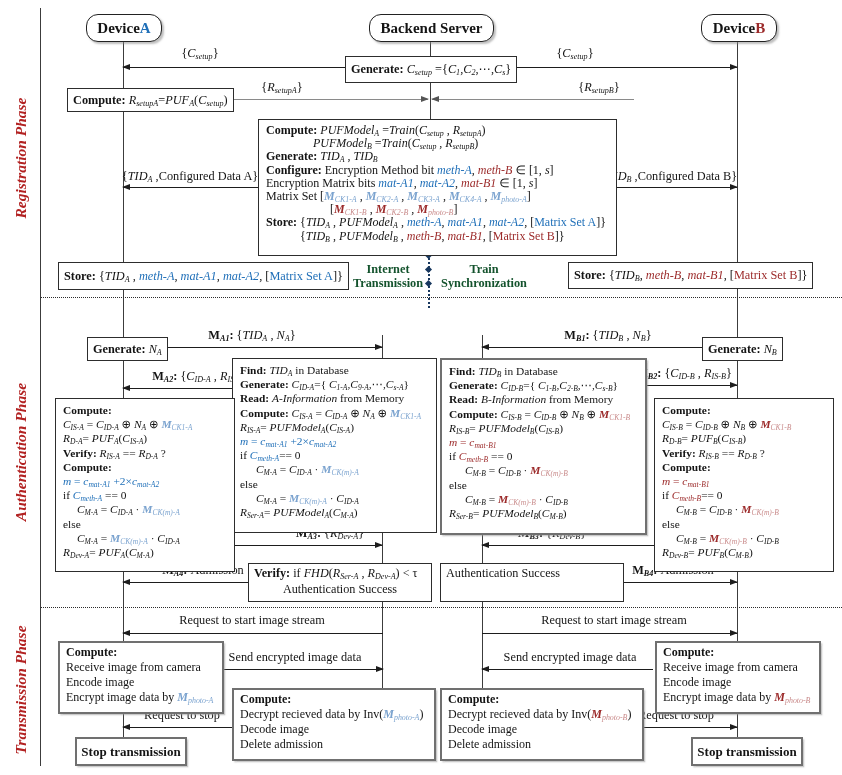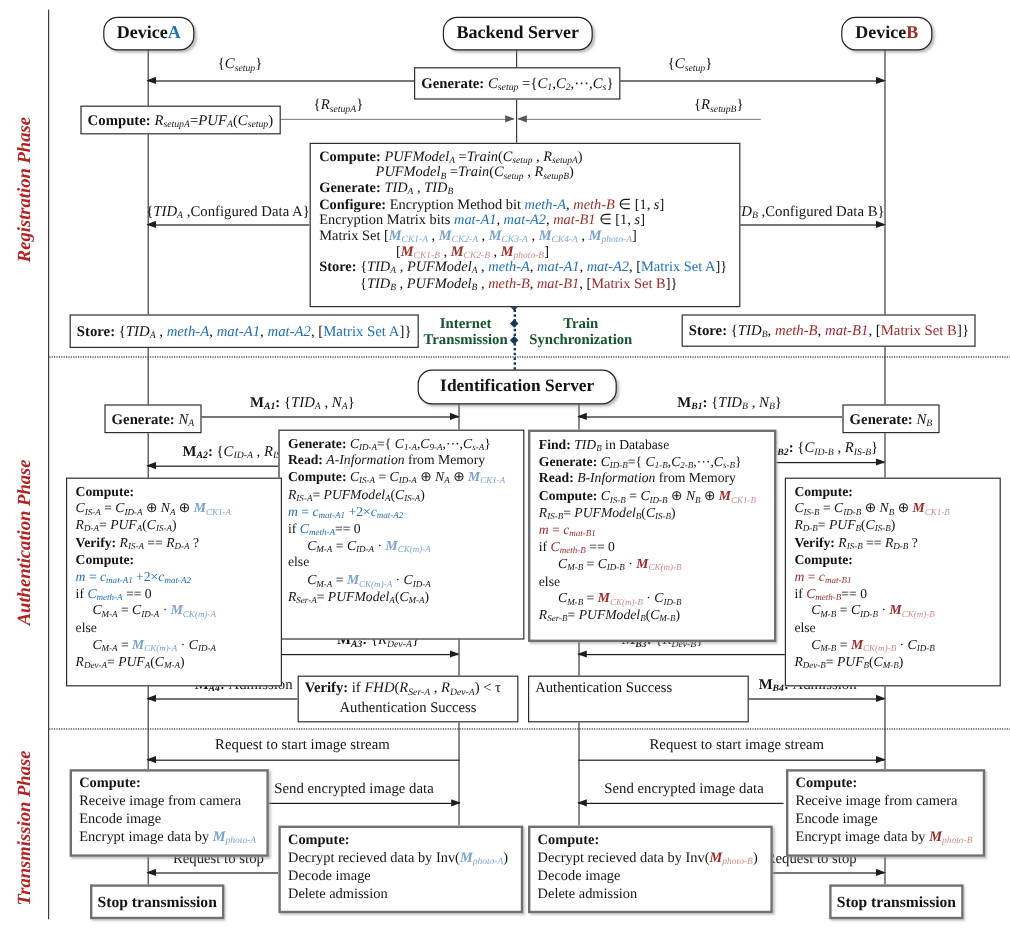--- a/index.html
+++ b/index.html
@@ -123,21 +123,21 @@
     </div>
   <div class="lab" style="left:608px;top:328px;">
       <div class="rl"><span class="sg-b">M</span><sub class="sg-b">B1</sub><span class="sg-b">: </span><span>{</span><span class="sg-i">TID</span><sub>B</sub><span> , </span><span class="sg-i">N</span><sub>B</sub><span>}</span></div>
     </div>
   <div class="lab" style="left:200px;top:369px;">
       <div class="rl"><span class="sg-b">M</span><sub class="sg-b">A2</sub><span class="sg-b">: </span><span>{</span><span class="sg-i">C</span><sub>ID-A</sub><span> , </span><span class="sg-i">R</span><sub>IS-A</sub><span>}</span></div>
     </div>
   <div class="lab" style="left:684px;top:366px;">
       <div class="rl"><span class="sg-b">M</span><sub class="sg-b">B2</sub><span class="sg-b">: </span><span>{</span><span class="sg-i">C</span><sub>ID-B</sub><span> , </span><span class="sg-i">R</span><sub>IS-B</sub><span>}</span></div>
     </div>
-  <div class="lab" style="left:315px;top:526px;">
+  <div class="lab" style="left:330px;top:526px;">
       <div class="rl"><span class="sg-b">M</span><sub class="sg-b">A3</sub><span class="sg-b">: </span><span>{</span><span class="sg-i">R</span><sub>Dev-A</sub><span>}</span></div>
     </div>
   <div class="lab" style="left:552px;top:526px;">
       <div class="rl"><span class="sg-b">M</span><sub class="sg-b">B3</sub><span class="sg-b">: </span><span>{</span><span class="sg-i">R</span><sub>Dev-B</sub><span>}</span></div>
     </div>
   <div class="lab" style="left:203px;top:563px;">
       <div class="rl"><span class="sg-b">M</span><sub class="sg-b">A4</sub><span class="sg-b">: </span><span>Admission</span></div>
     </div>
   <div class="lab" style="left:673px;top:563px;">
       <div class="rl"><span class="sg-b">M</span><sub class="sg-b">B4</sub><span class="sg-b">: </span><span>Admission</span></div>
@@ -159,21 +159,20 @@
 
   <div class="node" style="left:86px;top:14px;width:74px;height:26px;">
     <span>Device </span>
       <span class="c-bl">A</span>
   </div>
   <div class="node" style="left:369px;top:14px;width:123px;height:26px;">Backend Server</div>
   <div class="node" style="left:701px;top:14px;width:74px;height:26px;">
     <span>Device </span>
       <span class="c-rd">B</span>
   </div>
-  <div class="node" style="left:348px;top:308px;width:164px;height:27px;font-size:14.5px;">Identification Server</div>
 
   <div class="sbox" style="left:345px;top:56px;height:23px;">
       <div class="rl"><span class="sg-b">Generate: </span><span class="sg-i">C</span><sub>setup</sub><span> ={</span><span class="sg-i">C</span><sub>1</sub><span>,</span><span class="sg-i">C</span><sub>2</sub><span>,⋯,</span><span class="sg-i">C</span><sub>s</sub><span>}</span></div>
     </div>
   <div class="sbox" style="left:67px;top:88px;height:20px;justify-content:center;">
       <div class="rl"><span class="sg-b">Compute: </span><span class="sg-i">R</span><sub>setupA</sub><span>=</span><span class="sg-i">PUF</span><sub>A</sub><span>(</span><span class="sg-i">C</span><sub>setup</sub><span>)</span></div>
     </div>
   <div class="bigbox central" style="left:258px;top:119px;width:343px;height:127px;">
       <div class="rl"><span class="sg-b">Compute: </span><span class="sg-i">PUFModel</span><sub>A</sub><span> =</span><span class="sg-i">Train</span><span>(</span><span class="sg-i">C</span><sub>setup</sub><span> , </span><span class="sg-i">R</span><sub>setupA</sub><span>)</span></div>
       <div class="rl" style="margin-left: 47px;"><span class="sg-i">PUFModel</span><sub>B</sub><span> =</span><span class="sg-i">Train</span><span>(</span><span class="sg-i">C</span><sub>setup</sub><span> , </span><span class="sg-i">R</span><sub>setupB</sub><span>)</span></div>
@@ -192,20 +191,21 @@
       <div class="rl"><span class="sg-b">Store: </span><span>{</span><span class="sg-i">TID</span><sub>B</sub><span>, </span><span class="sg-i c-rd">meth-B</span><span>, </span><span class="sg-i c-rd">mat-B1</span><span>, [</span><span class="c-rd">Matrix Set B</span><span>]}</span></div>
     </div>
 
   <div class="sbox" style="left:87px;top:337px;height:20px;">
       <div class="rl"><span class="sg-b">Generate: </span><span class="sg-i">N</span><sub>A</sub></div>
     </div>
   <div class="sbox" style="left:702px;top:337px;height:20px;">
       <div class="rl"><span class="sg-b">Generate: </span><span class="sg-i">N</span><sub>B</sub></div>
     </div>
   <div class="bigbox srv" style="left:232px;top:358px;width:189px;height:165px;border-width:1.6px;">
+      <div class="rl"><span class="sg-b">Find: </span><span class="sg-i">TID</span><sub>A</sub><span> in Database</span></div>
       <div class="rl"><span class="sg-b">Generate: </span><span class="sg-i">C</span><sub>ID-A</sub><span>={ </span><span class="sg-i">C</span><sub>1-A</sub><span>,</span><span class="sg-i">C</span><sub>9-A</sub><span>,⋯,</span><span class="sg-i">C</span><sub>s-A</sub><span>}</span></div>
       <div class="rl"><span class="sg-b">Read: </span><span class="sg-i">A-Information</span><span> from Memory</span></div>
       <div class="rl"><span class="sg-b">Compute: </span><span class="sg-i">C</span><sub>IS-A</sub><span> = </span><span class="sg-i">C</span><sub>ID-A</sub><span> ⊕ </span><span class="sg-i">N</span><sub>A</sub><span> ⊕ </span><span class="sg-b sg-i c-lb">M</span><sub class="c-lb">CK1-A</sub></div>
       <div class="rl"><span class="sg-i">R</span><sub>IS-A</sub><span>= </span><span class="sg-i">PUFModel</span><sub>A</sub><span>(</span><span class="sg-i">C</span><sub>IS-A</sub><span>)</span></div>
       <div class="rl"><span class="sg-i c-bl">m</span><span class="c-bl"> = </span><span class="sg-i c-bl">c</span><sub class="c-bl">mat-A1</sub><span class="c-bl"> +2×</span><span class="sg-i c-bl">c</span><sub class="c-bl">mat-A2</sub></div>
       <div class="rl"><span>if </span><span class="sg-i c-bl">C</span><sub class="c-bl">meth-A</sub><span>== 0</span></div>
       <div class="rl" style="margin-left: 16px;"><span class="sg-i">C</span><sub>M-A</sub><span> = </span><span class="sg-i">C</span><sub>ID-A</sub><span> · </span><span class="sg-b sg-i c-lb">M</span><sub class="c-lb">CK(m)-A</sub></div>
       <div class="rl"><span>else</span></div>
       <div class="rl" style="margin-left: 16px;"><span class="sg-i">C</span><sub>M-A</sub><span> = </span><span class="sg-b sg-i c-lb">M</span><sub class="c-lb">CK(m)-A</sub><span> · </span><span class="sg-i">C</span><sub>ID-A</sub></div>
       <div class="rl"><span class="sg-i">R</span><sub>Ser-A</sub><span>= </span><span class="sg-i">PUFModel</span><sub>A</sub><span>(</span><span class="sg-i">C</span><sub>M-A</sub><span>)</span></div>

